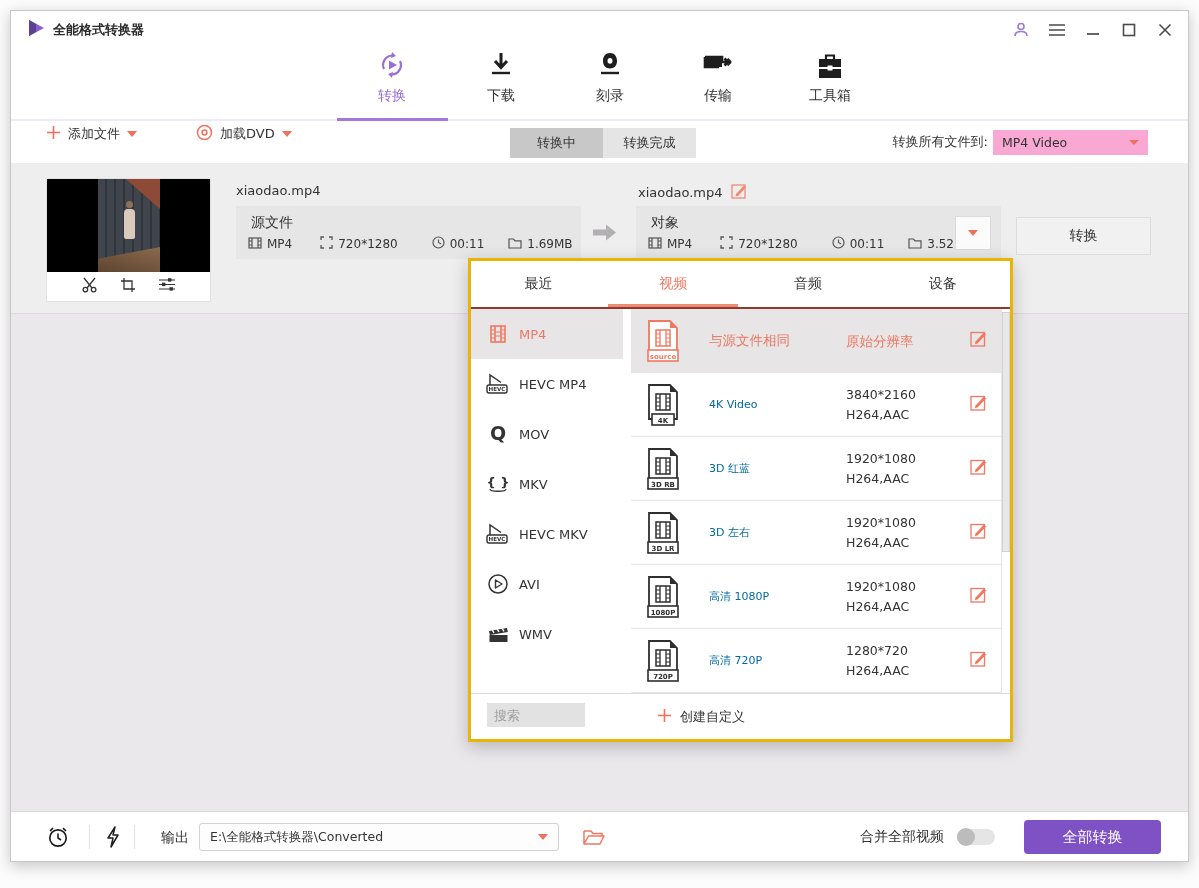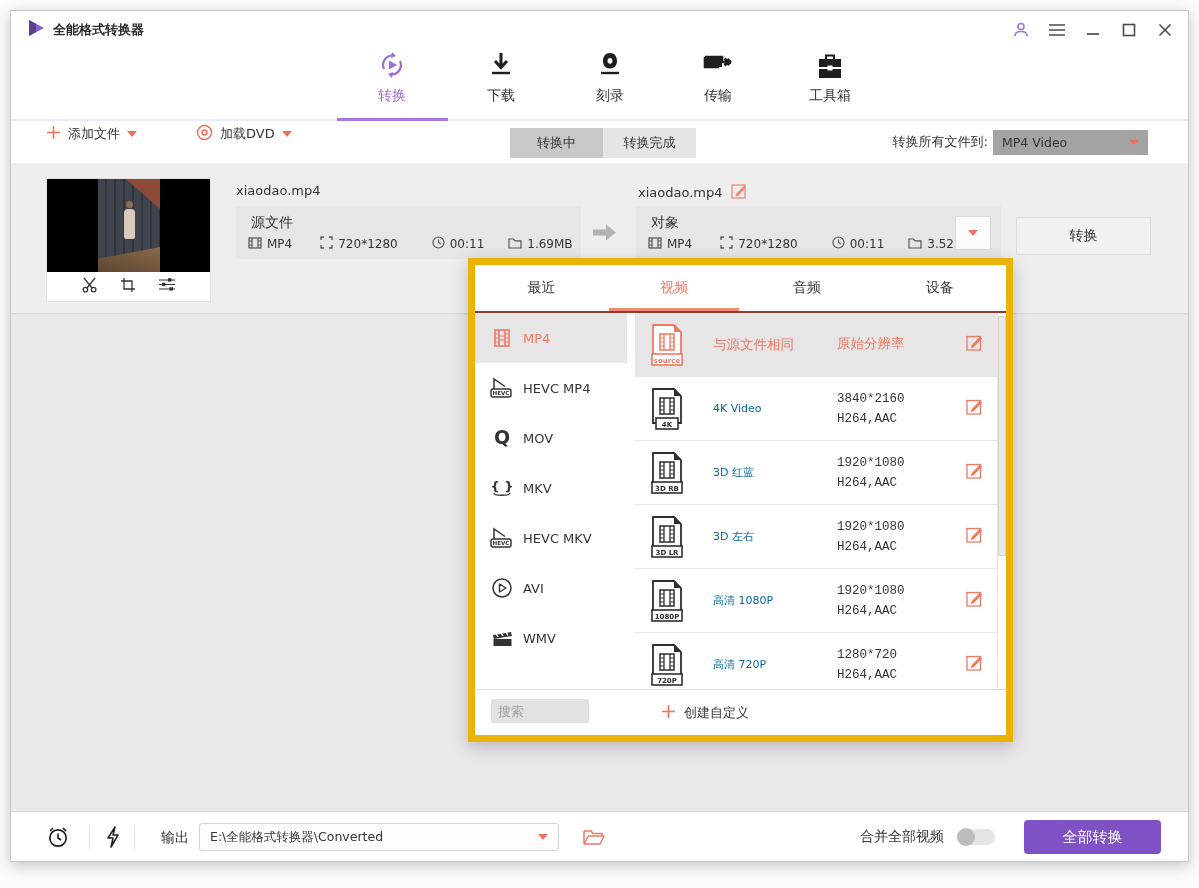--- a/index.html
+++ b/index.html
@@ -22,21 +22,21 @@
   .header-line { position:absolute; left:0; bottom:0; width:100%; height:2px; background:#efe9f8; }
   .header-line .seg { position:absolute; left:326px; top:-1px; width:111px; height:3px; background:#a678dd; }
   
   .toolbar { position:absolute; left:0; top:110px; width:100%; height:42px; background:#fff; }
   .tbtn { position:absolute; top:0; height:26px; display:flex; align-items:center; gap:7px; cursor:pointer; font-size:13px; color:#333; }
   .caret { width:0; height:0; border-left:5px solid transparent; border-right:5px solid transparent; border-top:6px solid #f1705a; }
   .queue-tabs { position:absolute; left:499px; top:7px; display:flex; }
   .qtab { width:93px; height:30px; display:flex; align-items:center; justify-content:center; font-size:13px; color:#333; background:#e6e5e6; cursor:pointer; }
   .qtab.active { background:#c9c8c9; }
   .convert-to { position:absolute; right:200px; top:0; height:42px; display:flex; align-items:center; font-size:13px; color:#333; }
-  .fmt-select { position:absolute; right:40px; top:9px; width:155px; height:25px; background:#a3a3a3; display:flex; align-items:center; padding:0 9px; font-size:12.5px; color:#333; cursor:pointer; }
+  .fmt-select { position:absolute; right:40px; top:9px; width:155px; height:25px; background:#f9a8d4; display:flex; align-items:center; padding:0 9px; font-size:12.5px; color:#333; cursor:pointer; }
   .fmt-select .caret { margin-left:auto; border-top-width:5px; }
   
   .content { position:absolute; left:0; top:152px; width:100%; height:650px; background:#eae8ea; }
   .file-band { position:absolute; left:0; top:0; width:100%; height:151px; background:#efeeef; border-bottom:1px solid #dcdadc; }
   .thumb-card { position:absolute; left:35px; top:15px; width:165px; height:124px; background:#fff; border:1px solid #e2e0e2; }
   .thumb-img { position:absolute; left:0; top:0; width:100%; height:94px; background:#000; overflow:hidden; }
   .t-shot { position:absolute; left:51px; top:0; width:62px; height:94px; background:#454a52; overflow:hidden; }
   .t-glass { position:absolute; inset:0; background:repeating-linear-gradient(90deg,#40454d 0 7px,#30353c 7px 9px); }
   .t-roof { position:absolute; right:0; top:0; width:34px; height:30px; background:#8d4a37; clip-path:polygon(0 0,100% 0,100% 100%); }
   .t-floor { position:absolute; left:0; bottom:0; width:100%; height:26px; background:linear-gradient(15deg,#5d432f,#8a6a4c); clip-path:polygon(0 45%,100% 0,100% 100%,0 100%); }
@@ -45,41 +45,41 @@
   .thumb-tools { position:absolute; left:0; bottom:0; width:100%; height:29px; background:#fff; display:flex; align-items:center; justify-content:center; gap:22px; }
   .file-name { position:absolute; top:20px; font-size:13px; color:#333; display:flex; align-items:center; gap:8px; }
   .info-panel { position:absolute; top:43px; height:53px; background:#e7e6e7; }
   .info-title { position:absolute; left:15px; top:8px; font-size:14px; color:#333; }
   .info-row { position:absolute; left:12px; bottom:7px; display:flex; align-items:center; gap:6px; font-size:12px; color:#333; }
   .info-field { display:flex; align-items:center; gap:5px; }
   .arrow-mid { position:absolute; left:582px; top:60px; }
   .target-dd { position:absolute; right:10px; top:10px; width:36px; height:34px; background:#fbfbfb; border:1px solid #dcdbdc; display:flex; align-items:center; justify-content:center; cursor:pointer; }
   .convert-btn { position:absolute; left:1005px; top:54px; width:135px; height:38px; background:#f2f1f2; border:1px solid #dedcde; font-size:14px; color:#333; display:flex; align-items:center; justify-content:center; cursor:pointer; }
   
-  .fpanel { position:absolute; left:457px; top:247px; width:545px; height:484px; background:#fff; border:7px solid #eab308; box-shadow:0 5px 16px rgba(0,0,0,.22); }
+  .fpanel { position:absolute; left:457px; top:247px; width:545px; height:484px; background:#fff; border:3px solid #eab308; box-shadow:0 5px 16px rgba(0,0,0,.22); }
   .fp-tabs { position:absolute; left:0; top:0; width:100%; height:46px; display:flex; }
   .fp-tab { flex:1; display:flex; align-items:center; justify-content:center; font-size:14px; color:#3a3a3a; cursor:pointer; position:relative; }
   .fp-tab.active { color:#ef7862; }
   .fp-tab.active::after { content:""; position:absolute; left:50%; transform:translateX(-50%); bottom:0; width:130px; height:3px; background:#ef8a74; }
   .fp-line { position:absolute; left:0; top:46px; width:100%; height:2px; background:#8e3b2b; }
   .fp-body { position:absolute; left:0; top:48px; width:100%; height:390px; display:flex; }
   .fp-left { position:relative; width:152px; height:100%; overflow:hidden; }
   .fmt-item { position:relative; height:50px; display:flex; align-items:center; cursor:pointer; background:#fff; }
   .fmt-item .ficon { width:30px; margin-left:12px; display:flex; justify-content:center; color:#333; }
   .fmt-item .flabel { margin-left:6px; font-size:13px; color:#333; }
   .fmt-item.selected { background:#e7e5e6; }
   .fmt-item.selected .flabel, .fmt-item.selected .ficon { color:#ef7862; }
   .fp-left-sb { position:absolute; right:0; top:0; width:7px; height:100%; background:#fff; border-left:1px solid #ececec; }
   .fp-left-sb .thumb { position:absolute; left:0; top:4px; width:6px; height:105px; background:#dddcdd; }
   .fp-right { position:relative; flex:1; margin-left:8px; height:100%; overflow:hidden; }
   .preset-row { position:relative; height:64px; border-bottom:1px solid #e7e5e7; display:flex; align-items:center; background:#fff; }
   .preset-row.selected { background:#e7e5e6; }
   .preset-row .picon { margin-left:12px; width:40px; display:flex; justify-content:center; }
   .preset-row .pname { position:absolute; left:78px; font-size:11px; color:#0369a1; }
-  .preset-row .pdetails { position:absolute; left:202px; font-size:12.5px; color:#333; line-height:20px;font-family:Liberation Mono, monospace; }
+  .preset-row .pdetails { position:absolute; left:215px; font-size:12.5px; color:#333; line-height:20px; }
   .preset-row.selected .pname, .preset-row.selected .pdetails { color:#ef7862; font-size:13.5px; }
   .preset-row .pedit { position:absolute; right:22px; cursor:pointer; }
   .fp-right-sb { position:absolute; right:0; top:48px; width:9px; height:390px; background:#fff; border-left:1px solid #e4e4e4; }
   .fp-right-sb .thumb { position:absolute; left:0; top:3px; width:8px; height:240px; background:#e9e8e9; border:1px solid #d2d2d2; }
   .fp-footer { position:absolute; left:0; bottom:0; width:100%; height:46px; border-top:1px solid #dcdcdc; background:#fff; }
   .fp-search { position:absolute; left:16px; top:9px; width:98px; height:24px; background:#e3e2e3; border:none; outline:none; font-size:13px; color:#333; padding:0 7px; font-family:inherit; }
   .fp-search::placeholder { color:#9d9d9d; }
   .fp-custom { position:absolute; left:186px; top:0; height:46px; display:flex; align-items:center; gap:8px; font-size:13px; color:#333; cursor:pointer; }
   
   .bottom-bar { position:absolute; left:0; bottom:0; width:100%; height:50px; background:#fff; border-top:1px solid #dcdadc; }

